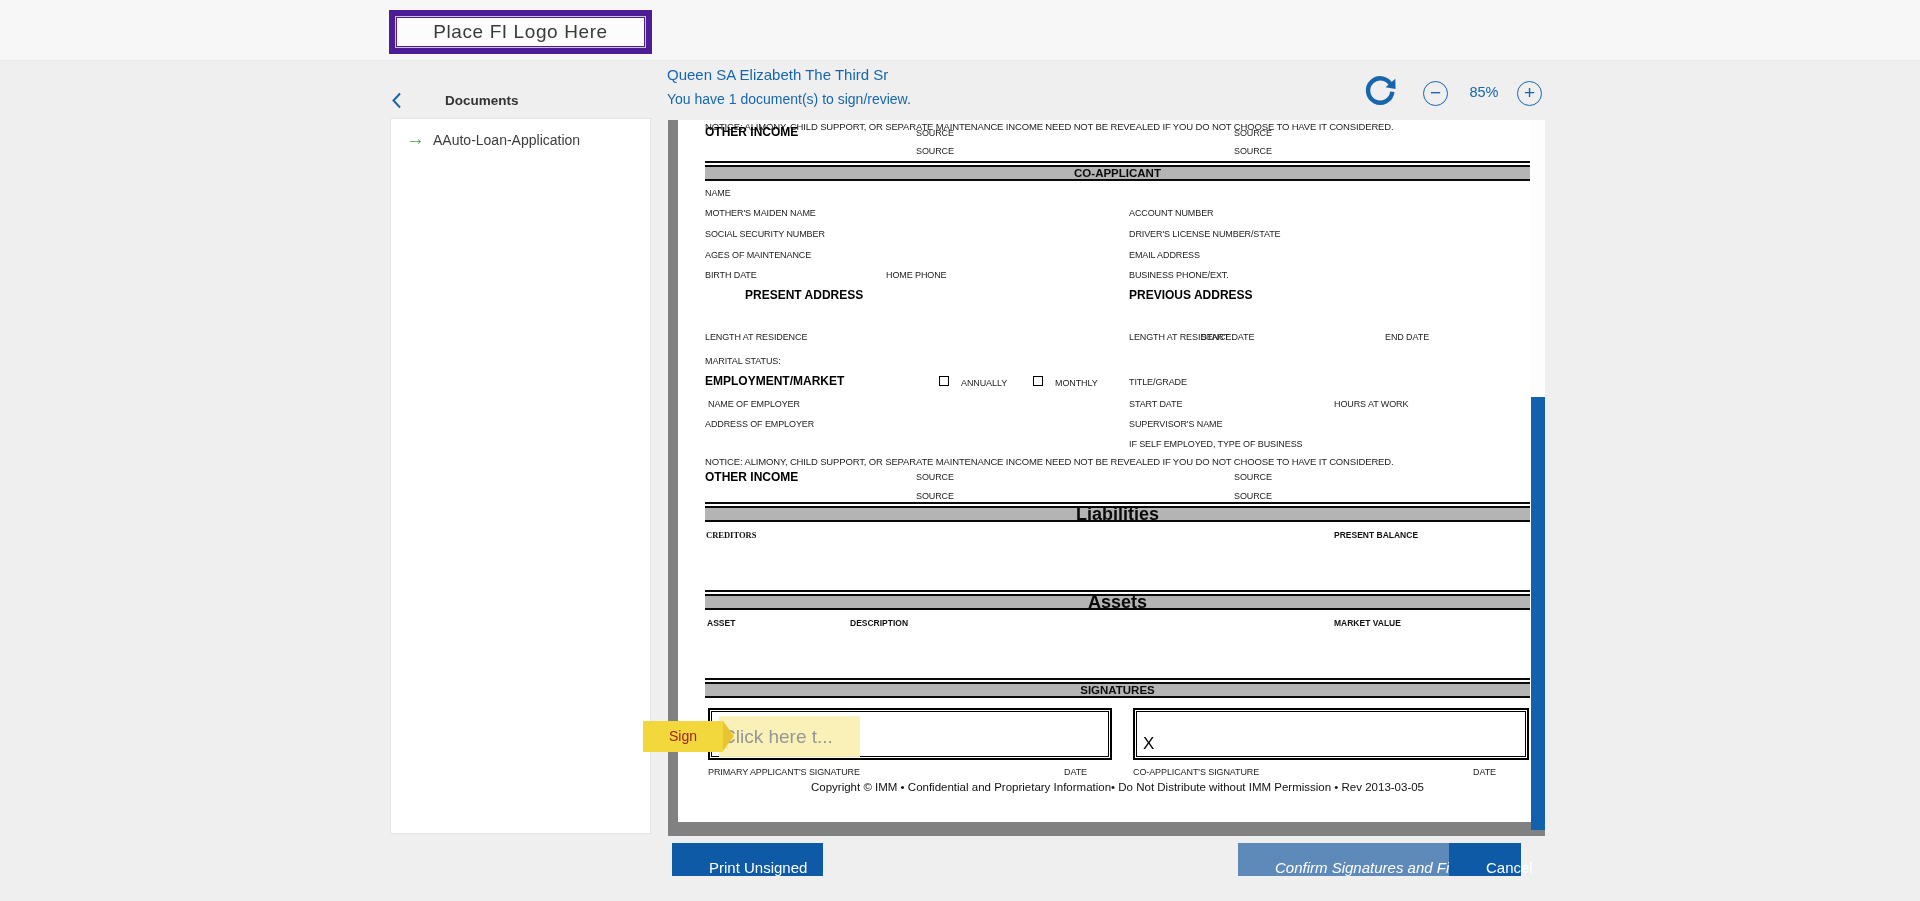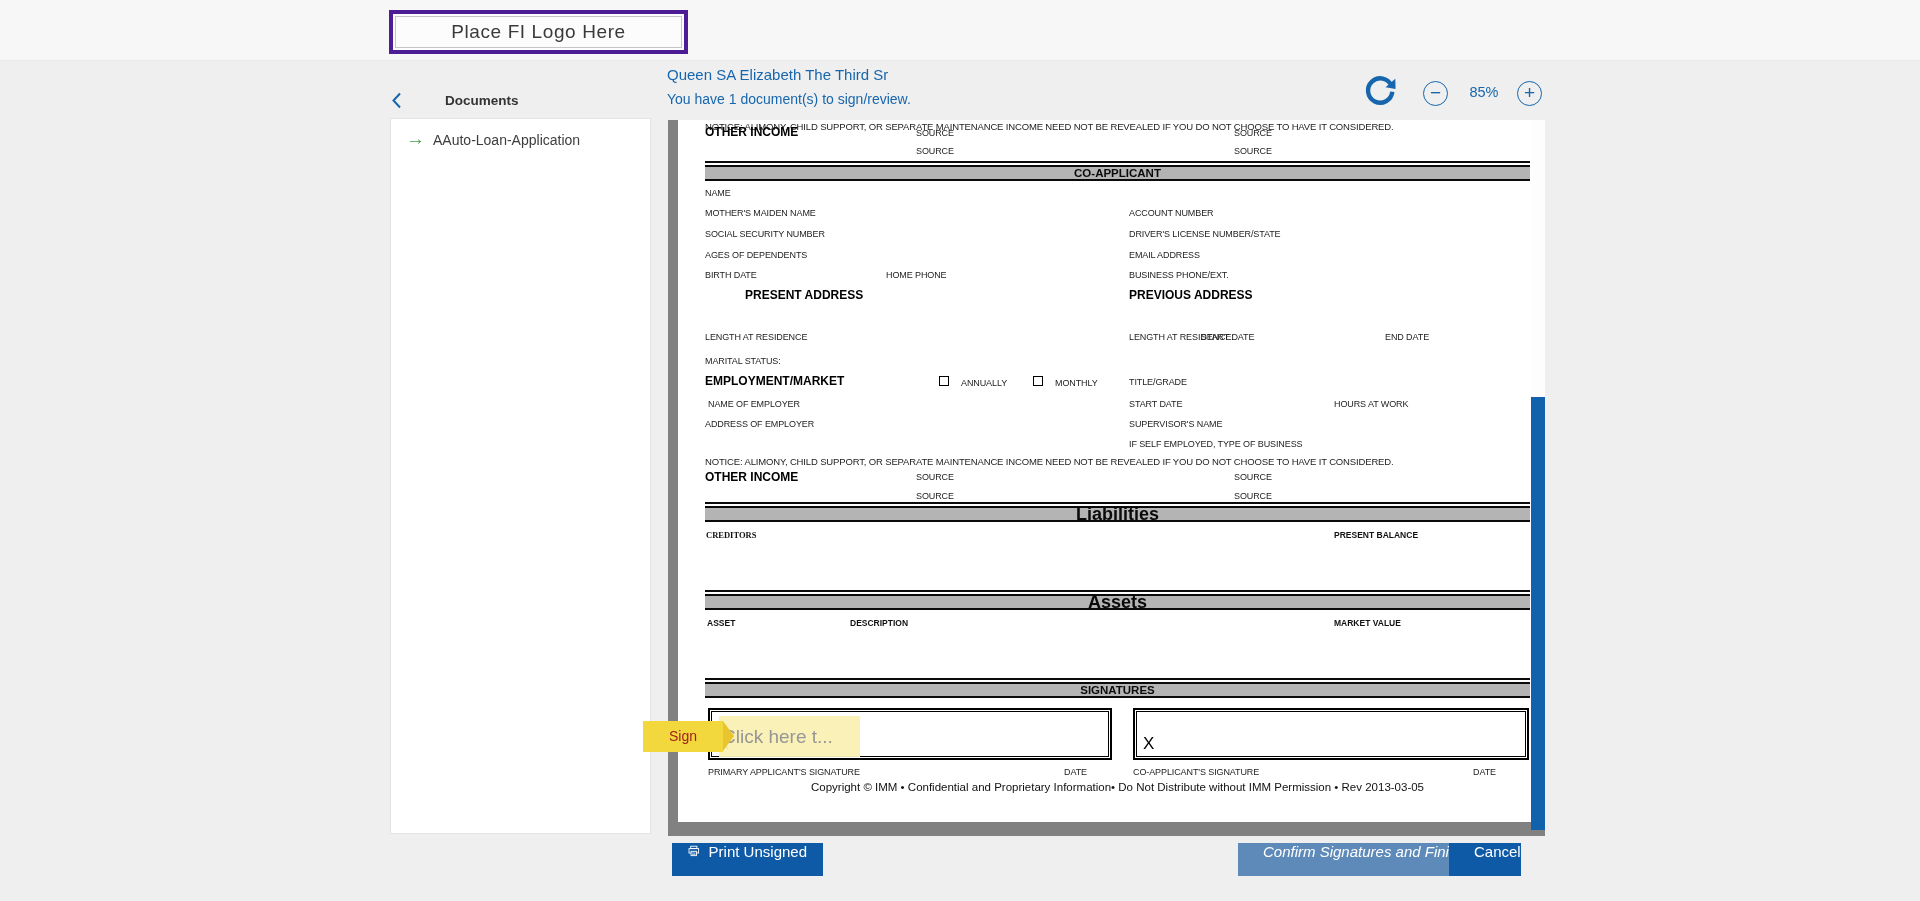--- a/index.html
+++ b/index.html
@@ -1,22 +1,22 @@
 <!DOCTYPE html>
 <html><head>
 <meta charset="utf-8">
 <style>
   * { margin:0; padding:0; box-sizing:border-box; }
   html,body { width:1920px; height:901px; }
   body { position:relative; background:#efefef; font-family:"Liberation Sans", sans-serif; overflow:hidden; }
 
   
   .topbar { position:absolute; left:0; top:0; width:1920px; height:61px; background:#f7f7f7; border-bottom:1px solid #e9e9e9; }
-  .logo-box { position:absolute; left:389px; top:10px; width:299px; height:44px; background:#fcfcfc;
-              border:4px solid #4c1d95; outline:1px solid #c6c6c6; outline-offset:-7px;
+  .logo-box { position:absolute; left:389px; top:10px; width:263px; height:44px; background:#fcfcfc;
+              border:8px solid #4c1d95; outline:1px solid #c6c6c6; outline-offset:-7px;
               display:flex; align-items:center; justify-content:center;
               font-size:19px; color:#3a3a3a; letter-spacing:.6px; }
 
   
   .customer-name { position:absolute; left:667px; top:66px; font-size:15px; color:#1766ad; white-space:nowrap; }
   .status-msg    { position:absolute; left:667px; top:91px; font-size:14px; color:#1766ad; white-space:nowrap; }
   .refresh-btn { position:absolute; left:1363px; top:74px; width:34px; height:34px; cursor:pointer; }
   .zoombtn { position:absolute; width:25px; height:25px; border:1.5px solid #1766ad; border-radius:50%;
              color:#1766ad; font-size:19px; line-height:21px; text-align:center; cursor:pointer; background:transparent; }
   .zoom-level { position:absolute; left:1462px; top:84px; width:44px; text-align:center; font-size:14.5px; color:#1766ad; }
@@ -53,22 +53,22 @@
                  font-size:19px; color:#969696; line-height:41px; padding-left:3px; cursor:pointer; white-space:nowrap; }
   .copyright { position:absolute; left:27px; top:661px; width:825px; text-align:center; font-size:11.5px; color:#111; }
 
   
   .sign-tag { position:absolute; left:643px; top:721px; width:80px; height:31px; background:#f2d73d;
               text-align:center; line-height:31px; font-size:14px; color:#9e1c1c; cursor:pointer; z-index:5; }
   .sign-tag::after { content:""; position:absolute; left:80px; top:0; width:0; height:0;
                      border-top:15.5px solid transparent; border-bottom:15.5px solid transparent; border-left:11px solid #e8c52e; }
 
   
-  .btn { position:absolute; top:843px; height:33px; display:flex; align-items:flex-start; gap:9px;
-         color:#fff; font-size:15px; padding:0 16px; cursor:pointer; white-space:nowrap; }
+  .btn { position:absolute; top:843px; height:33px; display:flex; align-items:flex-end; gap:9px;
+         color:#fff; font-size:15px; padding:0 28px; cursor:pointer; white-space:nowrap; }
   .btn.dark { background:#0e5aa7; }
   .btn.light { background:#5e8ab9; }
 </style>
 </head>
 <body>
 
 <div class="topbar"></div>
 <div class="logo-box">
   <span>Place FI Logo Here</span>
 </div>
@@ -114,21 +114,21 @@
     <div class="pl" style="left:556px; top:26px;">SOURCE</div>
 
     <div class="hrline" style="top:41px;"></div>
     <div class="banner" style="top:45px;">CO-APPLICANT</div>
 
     <div class="pl" style="left:27px; top:68px;">NAME</div>
     <div class="pl" style="left:27px; top:88px;">MOTHER'S MAIDEN NAME</div>
     <div class="pl" style="left:451px; top:88px;">ACCOUNT NUMBER</div>
     <div class="pl" style="left:27px; top:109px;">SOCIAL SECURITY NUMBER</div>
     <div class="pl" style="left:451px; top:109px;">DRIVER'S LICENSE NUMBER/STATE</div>
-    <div class="pl" style="left:27px; top:130px;">AGES OF DEPENDENTS</div>
+    <div class="pl" style="left:27px; top:130px;">AGES OF MAINTENANCE</div>
     <div class="pl" style="left:451px; top:130px;">EMAIL ADDRESS</div>
     <div class="pl" style="left:27px; top:150px;">BIRTH DATE</div>
     <div class="pl" style="left:208px; top:150px;">HOME PHONE</div>
     <div class="pl" style="left:451px; top:150px;">BUSINESS PHONE/EXT.</div>
     <div class="pb" style="left:27px; top:168px;padding-left:40px;">PRESENT ADDRESS</div>
     <div class="pb" style="left:451px; top:168px;text-align:center;">PREVIOUS ADDRESS</div>
 
     <div class="pl" style="left:27px; top:212px;">LENGTH AT RESIDENCE</div>
     <div class="pl" style="left:451px; top:212px;">LENGTH AT RESIDENCE:</div>
     <div class="pl" style="left:523px; top:212px;">START DATE</div>

